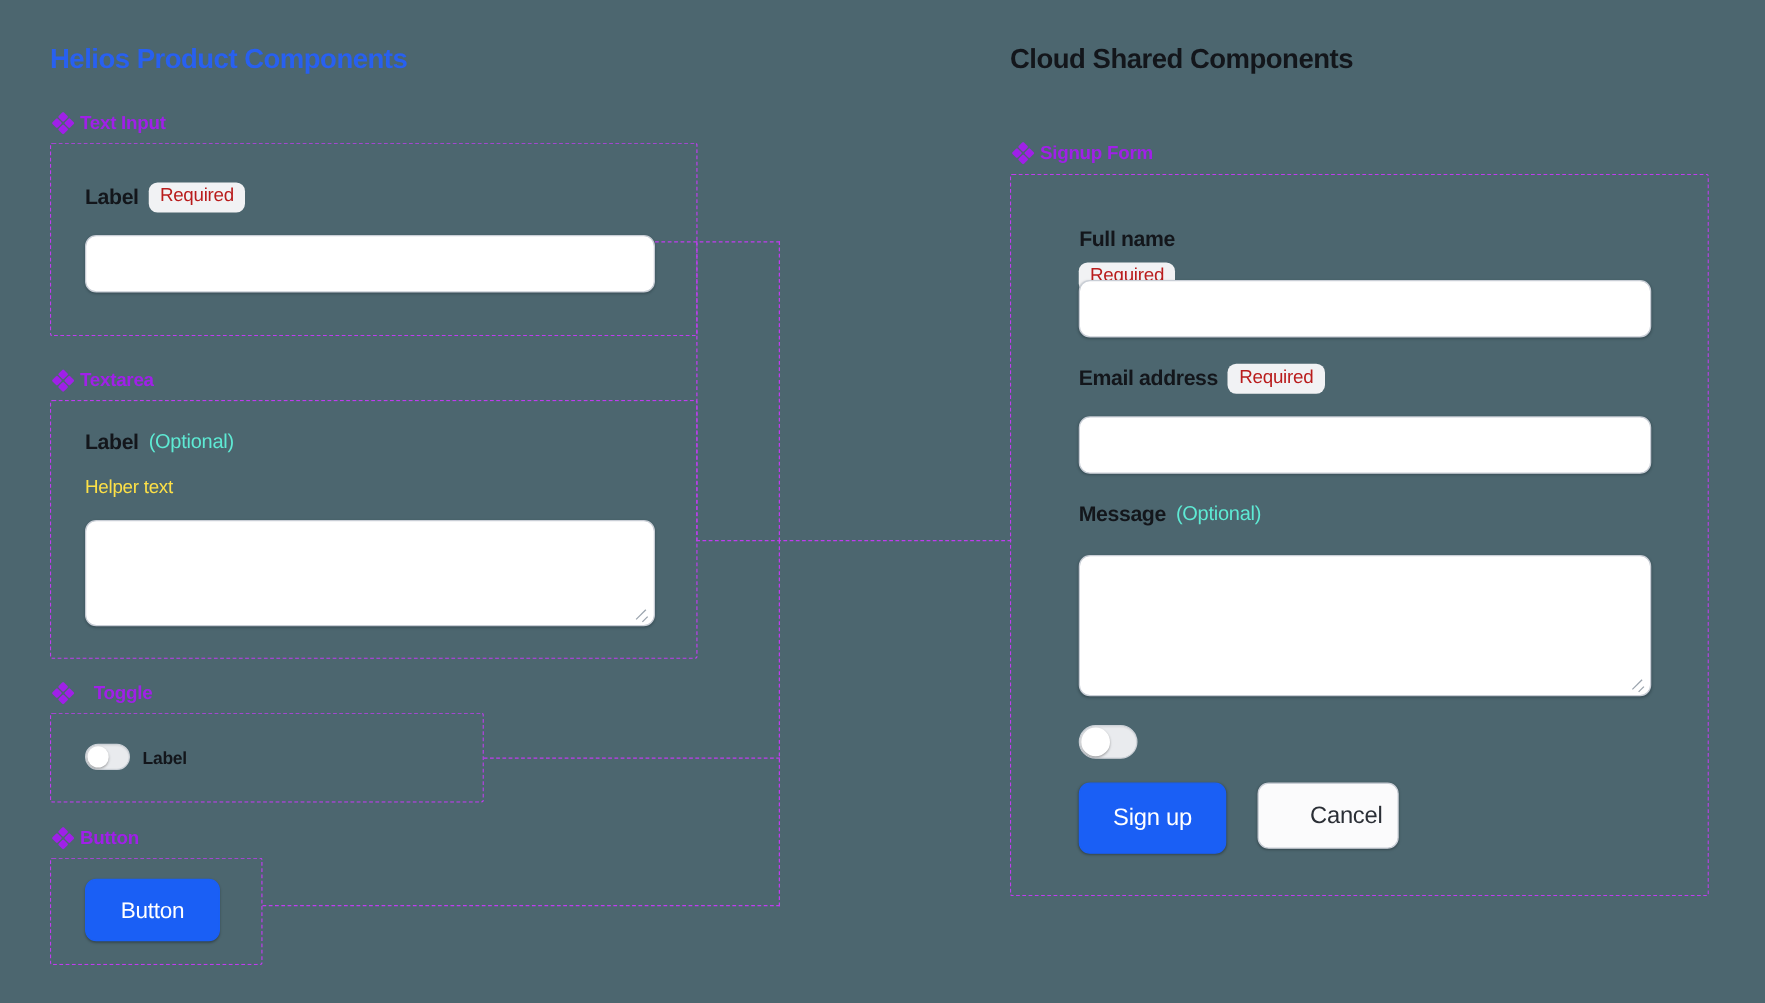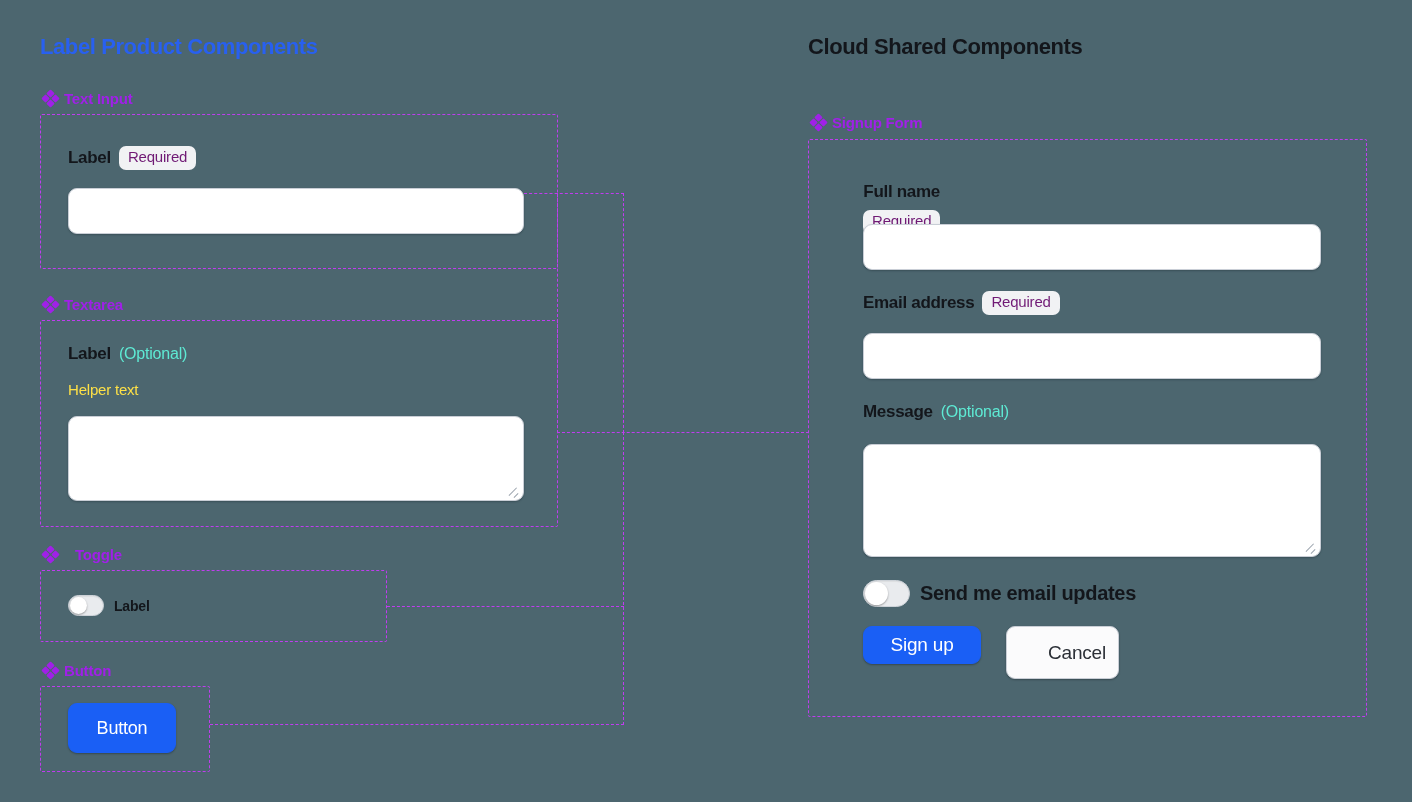--- a/index.html
+++ b/index.html
@@ -77,21 +77,21 @@
     white-space: nowrap;
   }
   .label-text {
     font-size: 17px;
     font-weight: bold;
     color: #13161b;
     letter-spacing: -0.3px;
   }
   .badge {
     font-size: 15px;
-    color: #701a75;
+    color: #b91c1c;
     background: #f1f2f4;
     border-radius: 7px;
     padding: 3px 9px 4px;
     letter-spacing: -0.2px;
     line-height: 1.1;
   }
   .optional {
     font-size: 16px;
     color: #5eead4;
     letter-spacing: -0.2px;
@@ -192,36 +192,36 @@
 
   #head-signup { left: 812px; top: 114px; }
   #frame-signup { left: 808px; top: 139px; width: 559px; height: 578px; }
 
   #sf-name-label { position: absolute; left: 863px; top: 182px; flex-direction: column; }
   #sf-name-input { position: absolute; left: 863px; top: 224px; width: 458px; height: 46px; }
   #sf-email-label { position: absolute; left: 863px; top: 291px; }
   #sf-email-input { position: absolute; left: 863px; top: 333px; width: 458px; height: 46px; }
   #sf-msg-label { position: absolute; left: 863px; top: 402px; }
   #sf-toggle-row { position: absolute; left: 863px; top: 580px; }
-  #sf-signup-btn { position: absolute; left: 863px; top: 626px; width: 118px; height: 38px; font-size: 19px; }
+  #sf-signup-btn { position: absolute; left: 863px; top: 626px; width: 118px; height: 57px; font-size: 19px; }
   #sf-cancel-btn { position: absolute; left: 1006px; top: 626px; width: 113px; height: 53px; font-size: 19px; padding-left: 29px; }
 
   
   #conn-ti-h1 { left: 524px; top: 193px; width: 100px; }
   #conn-ti-v  { left: 623px; top: 193px; height: 240px; }
   #conn-ta-h  { left: 557px; top: 432px; width: 252px; }
   #conn-mid-v { left: 557px; top: 193px; height: 240px; }
   #conn-tg-h  { left: 387px; top: 606px; width: 237px; }
   #conn-btn-h { left: 210px; top: 724px; width: 414px; }
   #conn-btn-v { left: 623px; top: 432px; height: 293px; }
 </style>
 </head>
 <body>
 
-<div class="col-title" id="title-left">Label Product Components</div>
+<div class="col-title" id="title-left">Helios Product Components</div>
 
 <div class="col-title" id="title-right">Cloud Shared Components</div>
 
 <div class="conn h" id="conn-ti-h1"></div>
 <div class="conn v" id="conn-mid-v"></div>
 <div class="conn v" id="conn-ti-v"></div>
 <div class="conn h" id="conn-ta-h"></div>
 <div class="conn h" id="conn-tg-h"></div>
 <div class="conn h" id="conn-btn-h"></div>
 <div class="conn v" id="conn-btn-v"></div>
@@ -320,17 +320,16 @@
 </div>
 <div style="position:absolute; left:863px; top:444px; width:458px; height:113px;">
   <textarea class="textbox" style="width: 100%; height: 100%; resize: none; outline: none; padding: 8px;" placeholder=""></textarea>
   <span class="resize-grip"></span>
 </div>
 
 <div class="toggle-row" id="sf-toggle-row">
   <span class="toggle toggle-big">
     <span class="knob"></span>
   </span>
-  <span class="toggle-label-big">Send me email updates</span>
 </div>
 
 <button class="btn btn-primary" id="sf-signup-btn">Sign up</button>
 <button class="btn btn-secondary" id="sf-cancel-btn">Cancel</button>
 
 </body></html>

